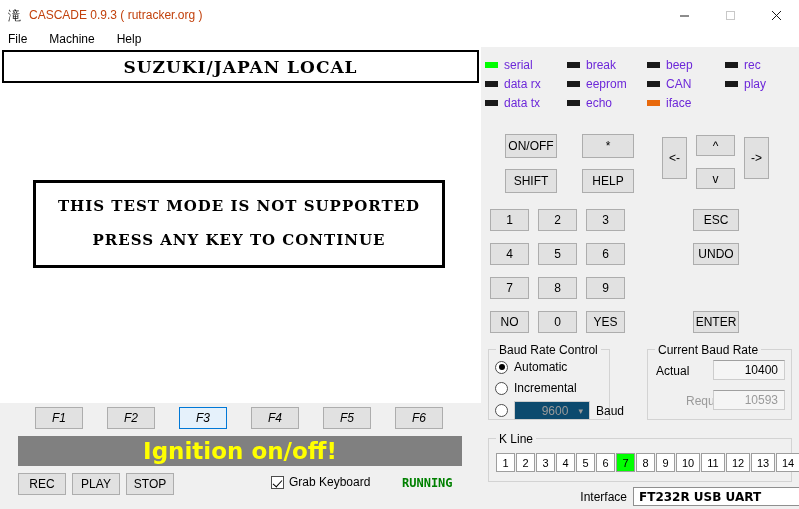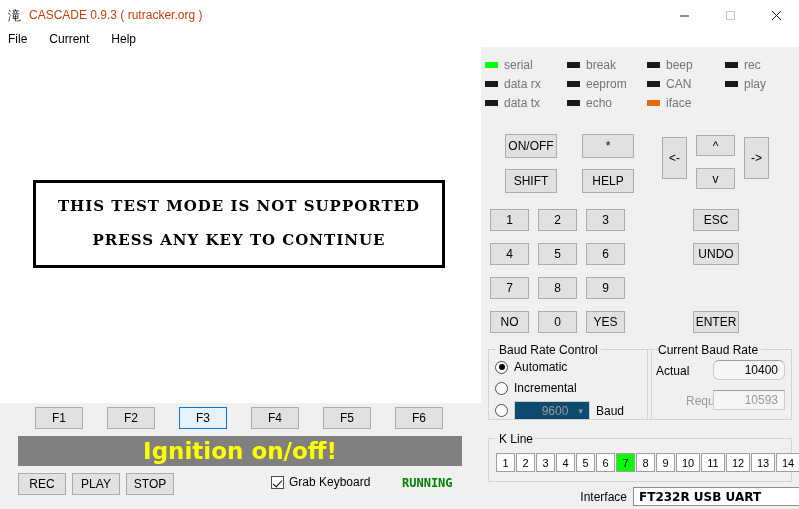--- a/index.html
+++ b/index.html
@@ -135,20 +135,21 @@
   .fkey {
     position: absolute;
     top: 0;
     width: 48px; height: 22px;
     background: #e1e1e1;
     border: 1px solid #adadad;
     display: flex; align-items: center; justify-content: center;
     font-size: 12px;
     color: #000;
     box-sizing: border-box;
+    font-style: italic;
   }
   .fkey.focused {
     background: #e5f1fb;
     border: 1px solid #0078d7;
   }
   #banner {
     position: absolute;
     left: 18px; top: 33px;
     width: 444px; height: 30px;
     background: #808080;
@@ -233,21 +234,21 @@
   .led-cell.c2 { width: 78px; }
   .led-cell.c3 { width: 70px; }
   .led {
     width: 13px; height: 6px;
     background: #1a1a1a;
     margin-right: 6px;
     flex: none;
   }
   .led.on-green { background: #00ff00; }
   .led.on-orange { background: #e8690b; }
-  .led-label { font-size: 12px; color: #737373; white-space: nowrap; }
+  .led-label { font-size: 12px; color: #6d28d9; white-space: nowrap; }
 
   
   .kbtn {
     position: absolute;
     background: #e1e1e1;
     border: 1px solid #adadad;
     display: flex; align-items: center; justify-content: center;
     font-size: 12px;
     color: #000;
     box-sizing: border-box;
@@ -395,27 +396,30 @@
       <svg width="11" height="11" viewBox="0 0 11 11">
           <line x1="1" y1="1" x2="10" y2="10" stroke="#1a1a1a" stroke-width="1"></line>
           <line x1="10" y1="1" x2="1" y2="10" stroke="#1a1a1a" stroke-width="1"></line>
         </svg>
     </div>
   </div>
 </div>
 
 <div id="menubar">
   <span class="menuitem">File</span>
-  <span class="menuitem">Current</span>
+  <span class="menuitem">Machine</span>
   <span class="menuitem">Help</span>
 </div>
 
 <div id="content">
 
   <div id="left-panel">
+    <div id="lcd-header">
+      <span id="lcd-header-text">SUZUKI/JAPAN LOCAL</span>
+    </div>
     <div id="lcd-msgbox">
       <div class="lcd-msg-line">THIS TEST MODE IS NOT SUPPORTED</div>
       <div class="lcd-msg-line">PRESS ANY KEY TO CONTINUE</div>
     </div>
   </div>
 
   <div id="left-bottom">
 
     <div id="fkeys">
       <div class="fkey" style="left:35px">F1</div>
@@ -524,21 +528,21 @@
       <div class="kbtn" style="left:181px; top:90px;  width:25px; height:42px;">&lt;-</div>
       <div class="kbtn" style="left:215px; top:88px;  width:39px; height:21px;">^</div>
       <div class="kbtn" style="left:215px; top:121px; width:39px; height:21px;">v</div>
       <div class="kbtn" style="left:263px; top:90px;  width:25px; height:42px;">-&gt;</div>
 
       <div class="kbtn" style="left:212px; top:162px; width:46px; height:22px;">ESC</div>
       <div class="kbtn" style="left:212px; top:196px; width:46px; height:22px;">UNDO</div>
       <div class="kbtn" style="left:212px; top:264px; width:46px; height:22px;">ENTER</div>
     </div>
 
-    <div class="groupbox" style="left:7px; top:302px; width:164px; height:71px;">
+    <div class="groupbox" style="left:7px; top:302px; width:122px; height:71px;">
       <span class="gb-title">Baud Rate Control</span>
 
       <div class="radio-row" style="left:6px; top:10px;">
         <span class="radio checked"></span>
         <span>Automatic</span>
       </div>
       <div class="radio-row" style="left:6px; top:31px;">
         <span class="radio"></span>
         <span>Incremental</span>
       </div>
@@ -549,21 +553,21 @@
           <span class="combo-arrow">▾</span>
         </span>
         <span style="margin-left:6px;">Baud</span>
       </div>
     </div>
 
     <div class="groupbox" style="left:166px; top:302px; width:145px; height:71px;">
       <span class="gb-title">Current Baud Rate</span>
 
       <span class="fld-label" style="left:8px; top:14px;">Actual</span>
-      <div class="field enabled" style="left:65px; top:10px; width:72px; height:20px;border-radius:6px;">10400</div>
+      <div class="field enabled" style="left:65px; top:10px; width:72px; height:20px;">10400</div>
 
       <span class="fld-label disabled" style="left:8px; top:44px;">Requested</span>
       <div class="field disabled" style="left:65px; top:40px; width:72px; height:20px;">10593</div>
     </div>
 
     <div class="groupbox" style="left:7px; top:391px; width:304px; height:44px;">
       <span class="gb-title">K Line</span>
       <div style="position:absolute; left:7px; top:14px; width:292px; height:19px;">
         <div class="kline-btn" style="left:0px;   width:19px;">1</div>
         <div class="kline-btn" style="left:20px;  width:19px;">2</div>

